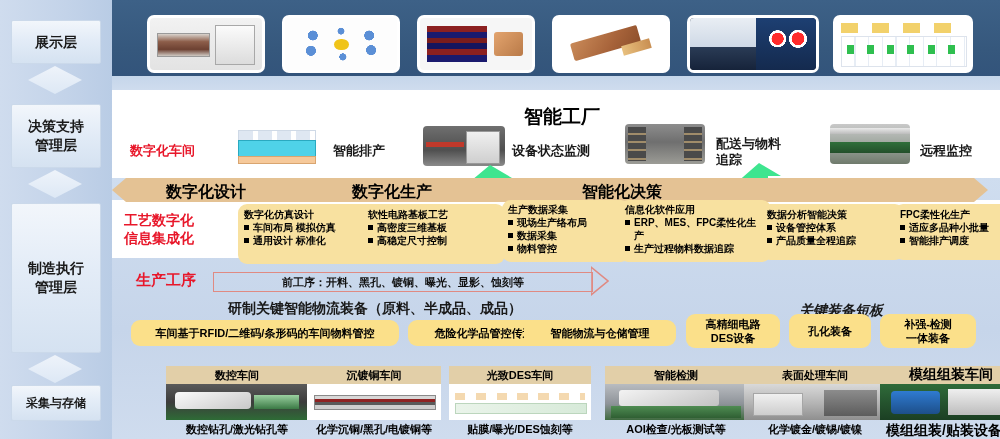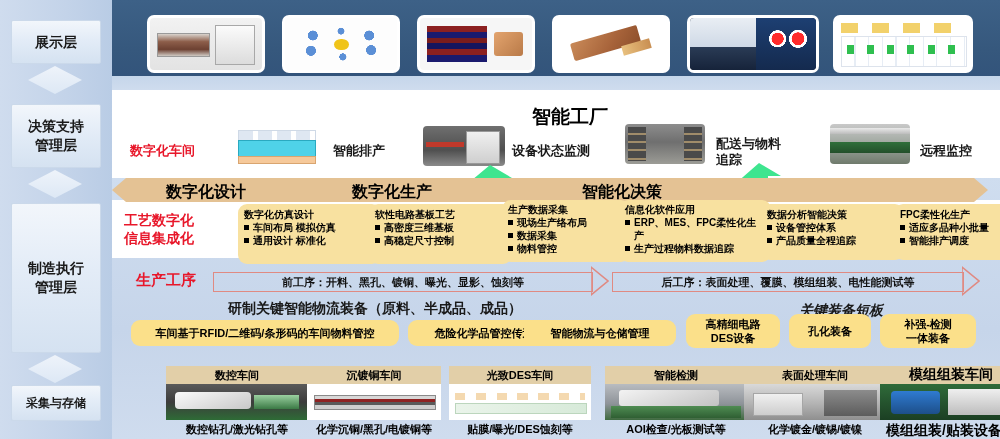--- a/index.html
+++ b/index.html
@@ -148,21 +148,21 @@
 
   .tex-assembly{background:linear-gradient(180deg,#2f6b3a 0%,#24522d 55%,#1b3f23 100%);}
   .tex-assembly:before{content:"";position:absolute;left:8%;top:20%;width:34%;height:62%;
      background:linear-gradient(180deg,#2f7bd1,#1d4f8a);border-radius:4px;}
   .tex-assembly:after{content:"";position:absolute;left:48%;top:14%;width:46%;height:72%;
      background:linear-gradient(180deg,#efefef,#bdbdbd);}
 
   
   .lbl{position:absolute;color:#1a1a1a;font-weight:bold;line-height:1.25;}
   .lbl-red{color:#e8172a;}
-  .title-big{position:absolute;font-weight:bold;color:#000;margin-left:8px;}
+  .title-big{position:absolute;font-weight:bold;color:#000;}
 
   
   .green-arrow{position:absolute;}
   .green-arrow svg{display:block;}
 
   
   .tanband{position:absolute;background:#e4c294;}
   .tanband .cap-l{position:absolute;left:-14px;top:0;width:14px;height:100%;
     background:#e4c294;clip-path:polygon(100% 0,100% 100%,0 50%);}
   .tanband .cap-r{position:absolute;right:-14px;top:0;width:14px;height:100%;
@@ -312,21 +312,21 @@
   </div>
 
   <div class="ycard soft" style="left:214px;top:204px;width:131px;height:52px;padding:4px 6px;font-size:10px;">
     <div class="hd">数字化仿真设计</div>
     <ul>
       <li>车间布局 模拟仿真</li>
       <li>通用设计 标准化</li>
     </ul>
   </div>
 
-  <div class="ycard soft" style="left:345px;top:204px;width:131px;height:52px;padding:4px 6px;font-size:10px;">
+  <div class="ycard soft" style="left:338px;top:204px;width:131px;height:52px;padding:4px 6px;font-size:10px;">
     <div class="hd">软性电路基板工艺</div>
     <ul>
       <li>高密度三维基板</li>
       <li>高稳定尺寸控制</li>
     </ul>
   </div>
 
   <div class="ycard soft" style="left:478px;top:200px;width:116px;height:56px;padding:3px 6px;font-size:10px;">
     <div class="hd">生产数据采集</div>
     <ul>
@@ -365,29 +365,20 @@
   <div class="proc" style="left:213px;top:266px;width:396px;height:30px;">
     <div class="bar"></div>
     <div class="head">
       <svg width="18" height="30" viewBox="0 0 18 30">
           <polygon points="0,1 17,15 0,29" fill="none" stroke="#e08a82" stroke-width="1.6"></polygon>
         </svg>
     </div>
     <div class="txt" style="font-size:11px;">前工序：开料、黑孔、镀铜、曝光、显影、蚀刻等</div>
   </div>
 
-  <div class="proc" style="left:612px;top:266px;width:368px;height:30px;">
-    <div class="bar"></div>
-    <div class="head">
-      <svg width="18" height="30" viewBox="0 0 18 30">
-          <polygon points="0,1 17,15 0,29" fill="none" stroke="#e08a82" stroke-width="1.6"></polygon>
-        </svg>
-    </div>
-    <div class="txt" style="font-size:11px;">后工序：表面处理、覆膜、模组组装、电性能测试等</div>
-  </div>
 
   <div class="lbl" style="left:228px;top:300px;font-size:14px;">研制关键智能物流装备（原料、半成品、成品）</div>
 
   <div class="ycard center" style="left:131px;top:320px;width:268px;height:26px;font-size:11px;">
     <span>车间基于RFID/二维码/条形码的车间物料管控</span>
   </div>
   <div class="ycard center" style="left:408px;top:320px;width:152px;height:26px;font-size:11px;">
     <span>危险化学品管控传送</span>
   </div>
   <div class="ycard center" style="left:524px;top:320px;width:152px;height:26px;font-size:11px;">

